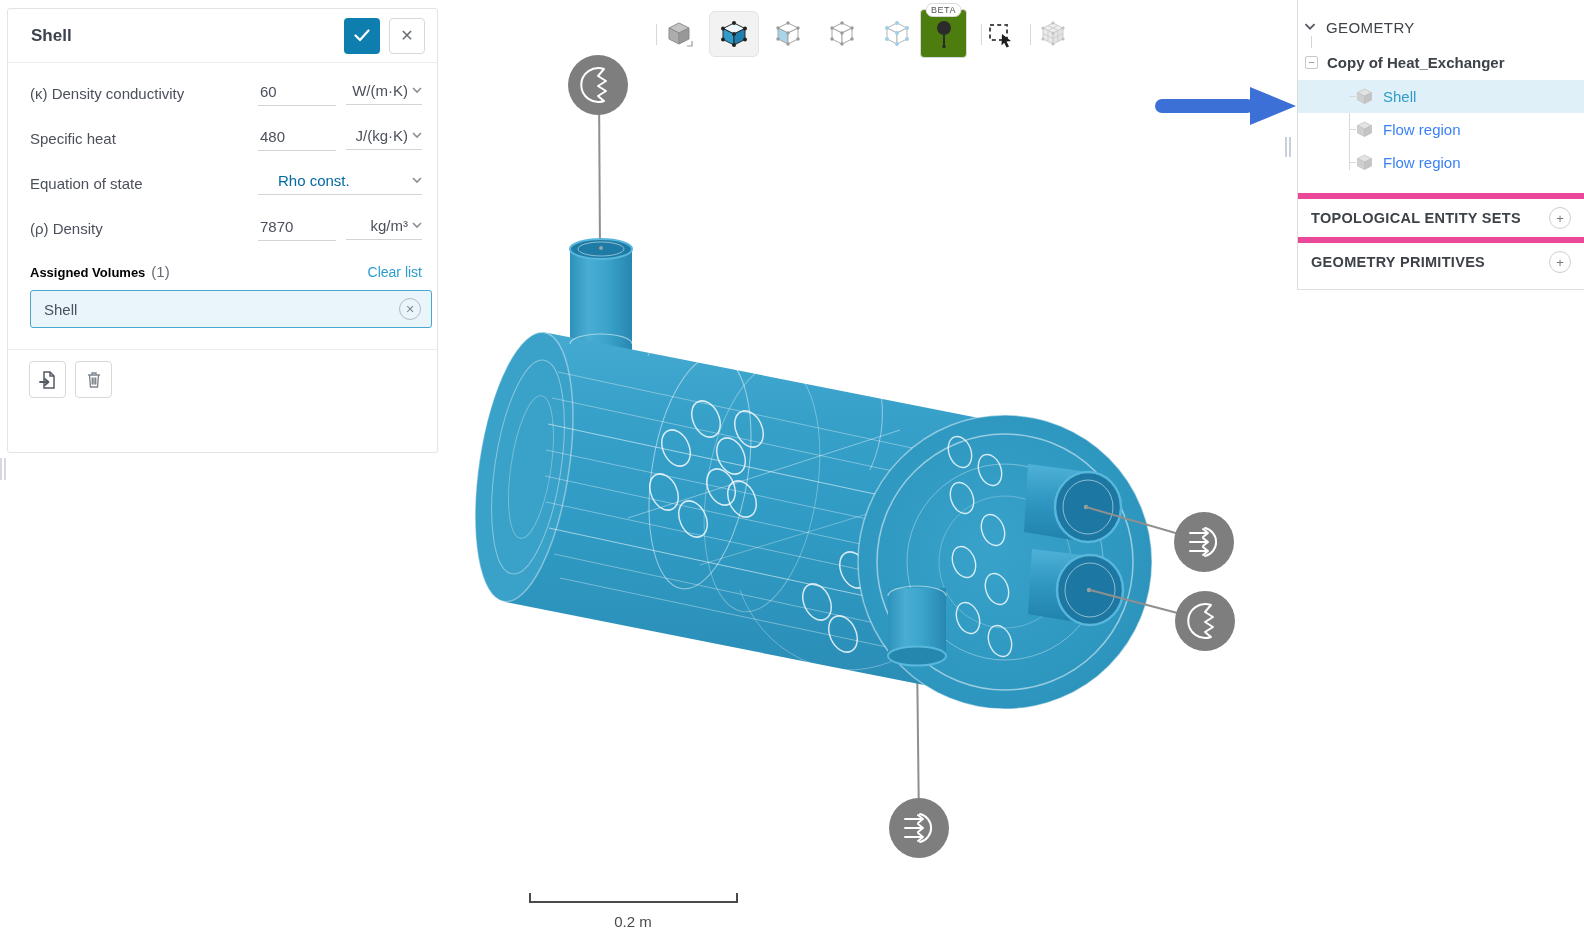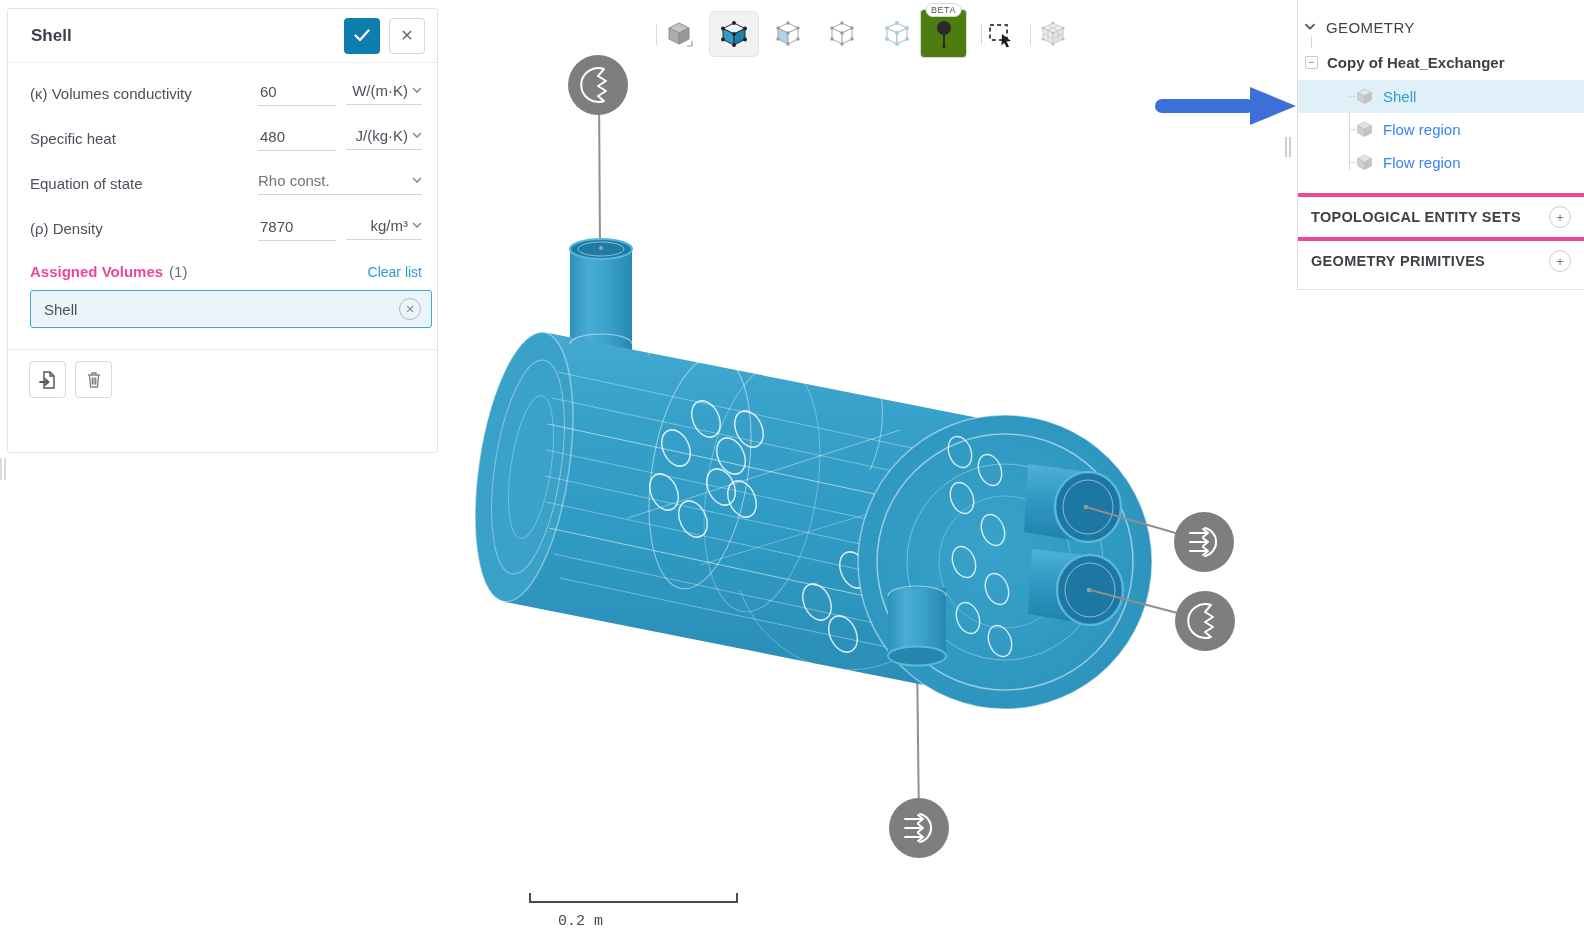--- a/index.html
+++ b/index.html
@@ -1,39 +1,39 @@
 <!DOCTYPE html>
 <html><head>
 <meta charset="utf-8">
 <style>
   * { margin:0; padding:0; box-sizing:border-box; }
   html,body { width:1584px; height:940px; background:#fff; font-family:"Liberation Sans", sans-serif; overflow:hidden; position:relative; }
 
   
   #viewport { position:absolute; inset:0; z-index:1; }
-  #scale-label { position:absolute; left:558px; top:913px; width:150px; text-align:left; font-size:15px; color:#4a4a4a; z-index:2;font-family:Liberation Mono, monospace; }
+  #scale-label { position:absolute; left:558px; top:913px; width:150px; text-align:center; font-size:15px; color:#4a4a4a; z-index:2; }
 
   
   .left-panel { position:absolute; left:7px; top:8px; width:431px; height:445px; background:#fff; border:1px solid #e3e3e3; border-radius:3px; z-index:3; }
   .panel-header { height:54px; border-bottom:1px solid #ececec; display:flex; align-items:center; padding:0 12px 0 23px; }
   .panel-title { flex:1; font-size:17px; font-weight:700; color:#3c424e; }
   .btn-confirm { width:36px; height:36px; background:#0d7ead; border:none; border-radius:4px; display:grid; place-items:center; cursor:pointer; }
   .btn-close { width:36px; height:36px; background:#fff; border:1px solid #d8d8d8; border-radius:4px; margin-left:9px; display:grid; place-items:center; color:#6a6f76; font-size:16px; cursor:pointer; }
   .form { padding-top:8px; }
   .form-row { display:flex; align-items:center; height:45px; padding:0 15px 0 22px; }
   .form-label { flex:1; font-size:15px; color:#4b505b; }
   .form-value { width:78px; font-size:15px; color:#4b505b; border:none; border-bottom:1px solid #d4d4d4; padding:2px 2px 5px; margin-right:10px; outline:none; font-family:inherit; background:transparent; }
   .form-unit { width:76px; border-bottom:1px solid #d4d4d4; display:flex; align-items:center; justify-content:flex-end; gap:4px; padding-bottom:5px; font-size:15px; color:#4b505b; cursor:pointer; }
   .form-select { width:164px; border-bottom:1px solid #d4d4d4; display:flex; align-items:center; padding-bottom:5px; font-size:15px; color:#4b505b; cursor:pointer; }
   .form-select .sel-text { flex:1; }
-  .form-select.disabled .sel-text { color:#737373; }
+  .form-select.disabled .sel-text { color:#0369a1;margin-left:20px; }
   .chev { width:10px; height:7px; flex:none; }
   .chev path { stroke:#8a8f96; stroke-width:1.6; fill:none; }
   .assigned-header { display:flex; align-items:baseline; padding:12px 15px 8px 22px; }
-  .assigned-title { font-size:15px; font-weight:700; color:#ec4899;text-align:center; }
+  .assigned-title { font-size:13px; font-weight:700; color:#000000;text-align:center; }
   .assigned-count { font-size:15px; color:#676c75; margin-left:6px; flex:1; }
   .clear-link { font-size:14px; color:#2d9ccd; cursor:pointer; }
   .chip { margin:2px 14px 0 22px; width:402px; border:1.5px solid #45a8d1; background:#eaf5fb; border-radius:3px; height:38px; display:flex; align-items:center; padding:0 10px 0 13px; font-size:15px; color:#4b505b; }
   .chip-label { flex:1; }
   .chip-close { width:22px; height:22px; border:1px solid #b4b9c1; border-radius:50%; display:grid; place-items:center; color:#82878f; font-size:11px; cursor:pointer; background:transparent; }
   .panel-footer { margin-top:21px; border-top:1px solid #ececec; padding:11px 0 0 21px; display:flex; gap:9px; }
   .icon-btn { width:37px; height:37px; border:1px solid #d8d8d8; border-radius:4px; background:#fff; display:grid; place-items:center; cursor:pointer; }
 
   .edge-handle-left { position:absolute; left:0; top:458px; width:6px; height:22px; border-left:2px solid #d6dae0; border-right:2px solid #d6dae0; z-index:3; }
   .edge-handle-right { position:absolute; left:1285px; top:137px; width:6px; height:20px; border-left:2px solid #c9cfd8; border-right:2px solid #c9cfd8; z-index:4; }
@@ -55,21 +55,21 @@
   .root-stub { position:absolute; left:13px; top:-8px; width:1px; height:12px; background:#d5d5d5; }
   .minus-box { width:13px; height:13px; border:1px solid #c9c9c9; border-radius:2px; color:#8a8a8a; font-size:11px; line-height:10px; text-align:center; background:#fff; cursor:pointer; flex:none; }
   .root-label { margin-left:9px; font-size:15px; font-weight:700; color:#3d4248; }
   .tree-item { height:33px; display:flex; align-items:center; padding-left:58px; position:relative; cursor:pointer; }
   .tree-item.selected { background:#e0f0f8; }
   .tree-item .item-label { margin-left:10px; font-size:15px; color:#3b82f6; }
   .tree-item.selected .item-label { color:#2d9dc9; }
   .tree-vline { position:absolute; left:51px; top:87px; width:1px; height:83px; background:#d8d8d8; }
   .tree-stub { position:absolute; left:51px; width:7px; height:1px; background:#d8d8d8; }
   .tree-gap { height:14px; }
-  .section-row { height:44px; border-top:4px solid #ec4899; display:flex; align-items:center; padding:0 13px; }
+  .section-row { height:44px; border-top:6px solid #ec4899; display:flex; align-items:center; padding:0 13px; }
   .section-row .sec-label { flex:1; font-size:14.5px; font-weight:600; color:#3d4248; letter-spacing:.3px; }
   .plus-btn { width:22px; height:22px; border:1px solid #cfcfcf; border-radius:50%; background:#fff; color:#777; font-size:13px; display:grid; place-items:center; cursor:pointer; }
   .cube16 { flex:none; }
 </style>
 </head>
 <body>
 
 <svg id="viewport" width="1584" height="940" viewBox="0 0 1584 940" xmlns="http://www.w3.org/2000/svg">
   <defs>
     <linearGradient id="bodyGrad" x1="0" y1="330" x2="0" y2="700" gradientUnits="userSpaceOnUse">
@@ -251,21 +251,21 @@
           <path d="M1.5 6.5 L6 11 L14.5 1.5" fill="none" stroke="#fff" stroke-width="2.2" stroke-linecap="round" stroke-linejoin="round"></path>
         </svg>
     </button>
     <button class="btn-close">
       <span>✕</span>
     </button>
   </div>
 
   <div class="form">
     <div class="form-row">
-      <div class="form-label">(κ) Volumes conductivity</div>
+      <div class="form-label">(κ) Density conductivity</div>
       <input class="form-value" value="60" style="">
       <div class="form-unit">
         <span>W/(m·K)</span>
         <svg class="chev" viewBox="0 0 10 7">
             <path d="M1 1 L5 5 L9 1"></path>
           </svg>
       </div>
     </div>
     <div class="form-row">
       <div class="form-label">Specific heat</div>

